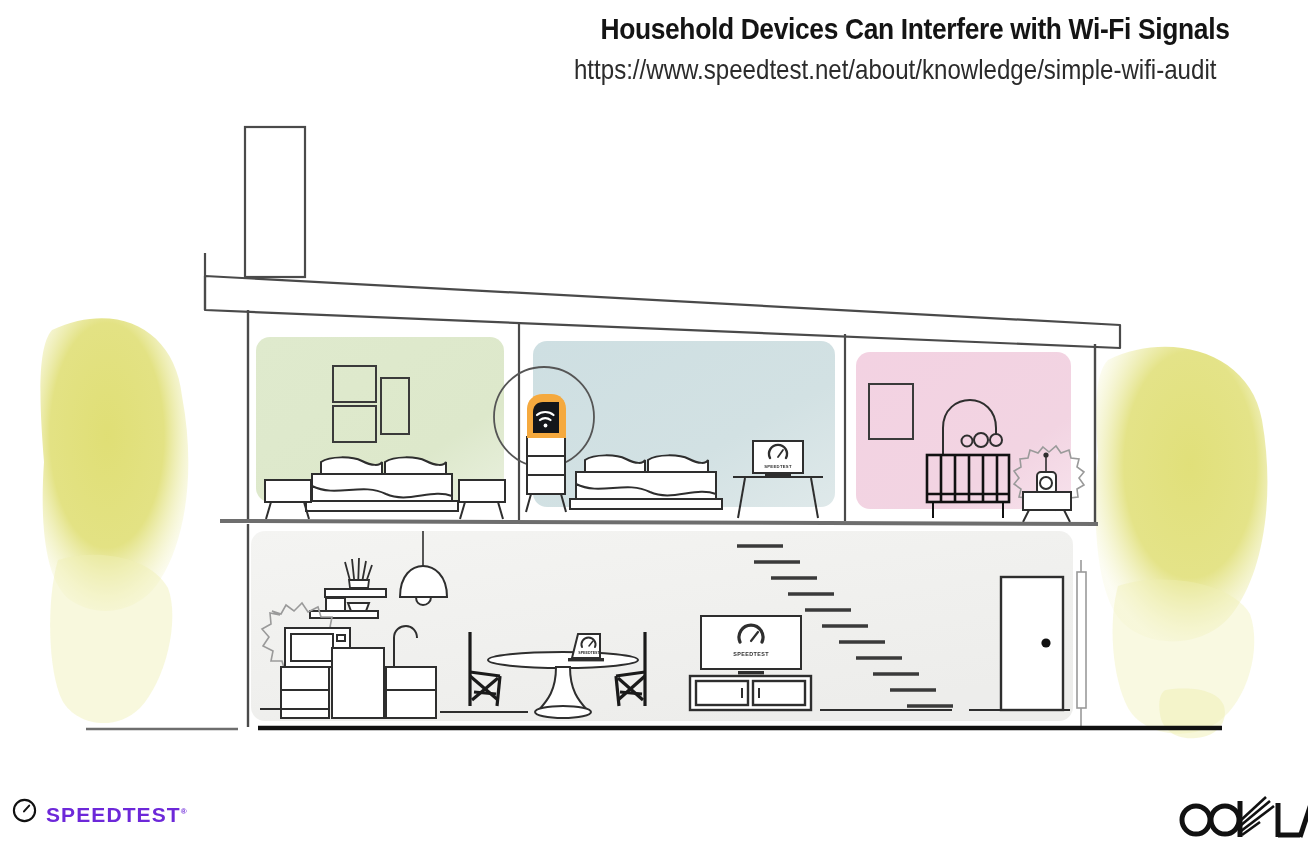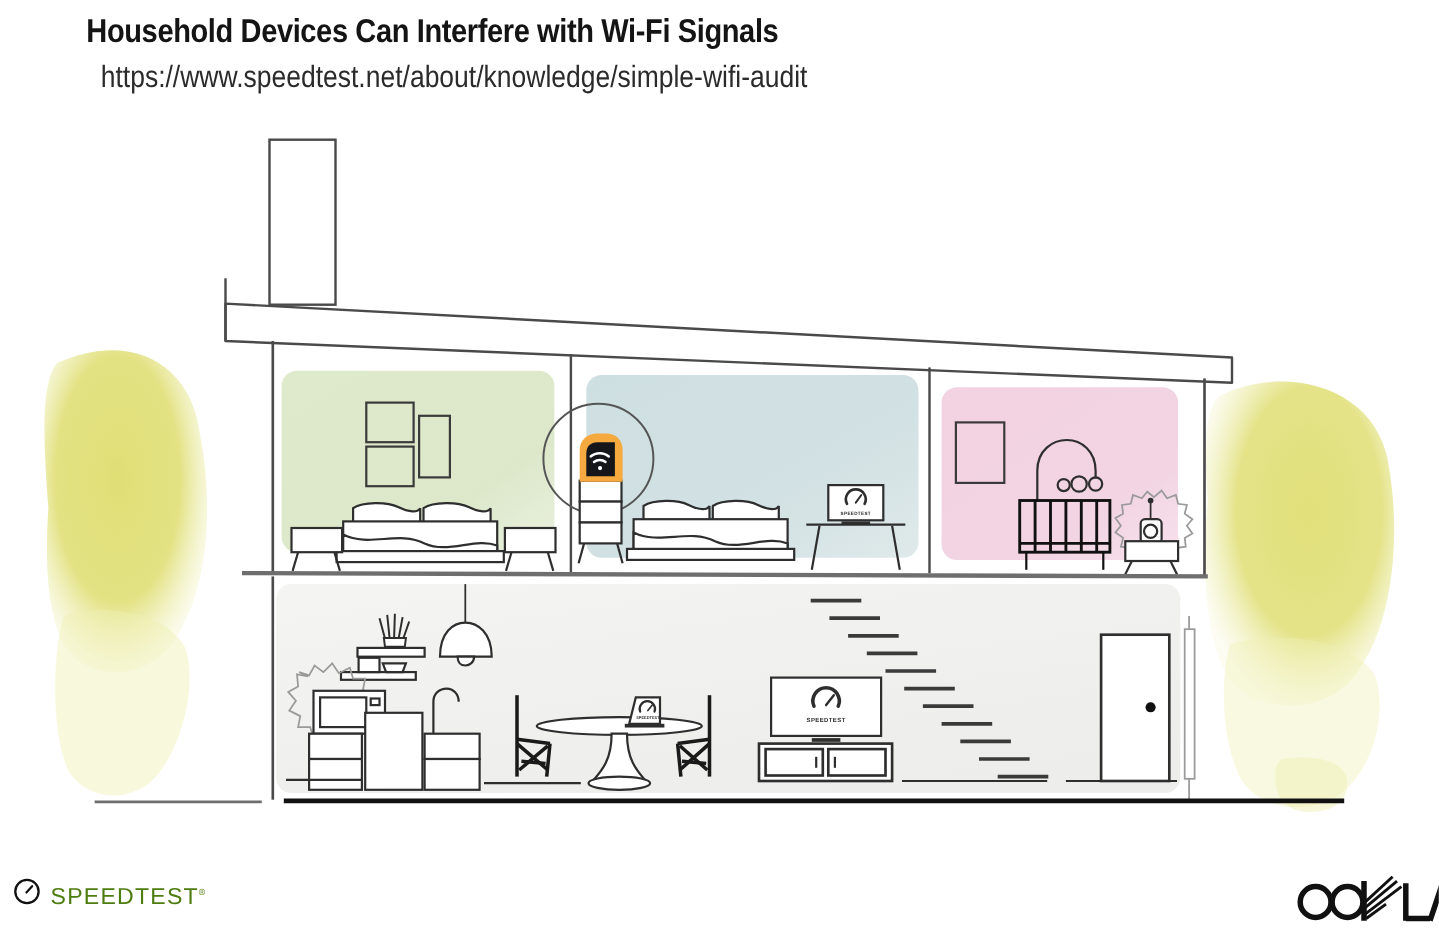--- a/index.html
+++ b/index.html
@@ -14,21 +14,21 @@
     overflow: hidden;
     font-family: "Liberation Sans", sans-serif;
     color: #1a1a1a;
   }
 
   
   #header {
     position: absolute;
     top: 0; left: 0;
     width: 1308px;
-    text-align: left;
+    text-align: right;
     padding-top: 8px;
   }
   #title {
     font-size: 30px;
     font-weight: bold;
     letter-spacing: -0.4px;
     color: #141414;
     margin: 0;
     line-height: 42px;
     transform: scaleX(0.88);
@@ -55,23 +55,23 @@
   #footer-left {
     position: absolute;
     left: 12px;
     top: 798px;
     display: flex;
     align-items: center;
     gap: 9px;
   }
   #speedtest-wordmark {
     font-size: 21px;
-    font-weight: normal;
+    font-weight: bold;
     letter-spacing: 1.1px;
-    color: #4d7c0f;
+    color: #6d28d9;
     line-height: 21px;
   }
   #speedtest-wordmark sup {
     font-size: 8px;
     vertical-align: super;
     letter-spacing: 0;
   }
   #footer-right {
     position: absolute;
     right: -6px;

